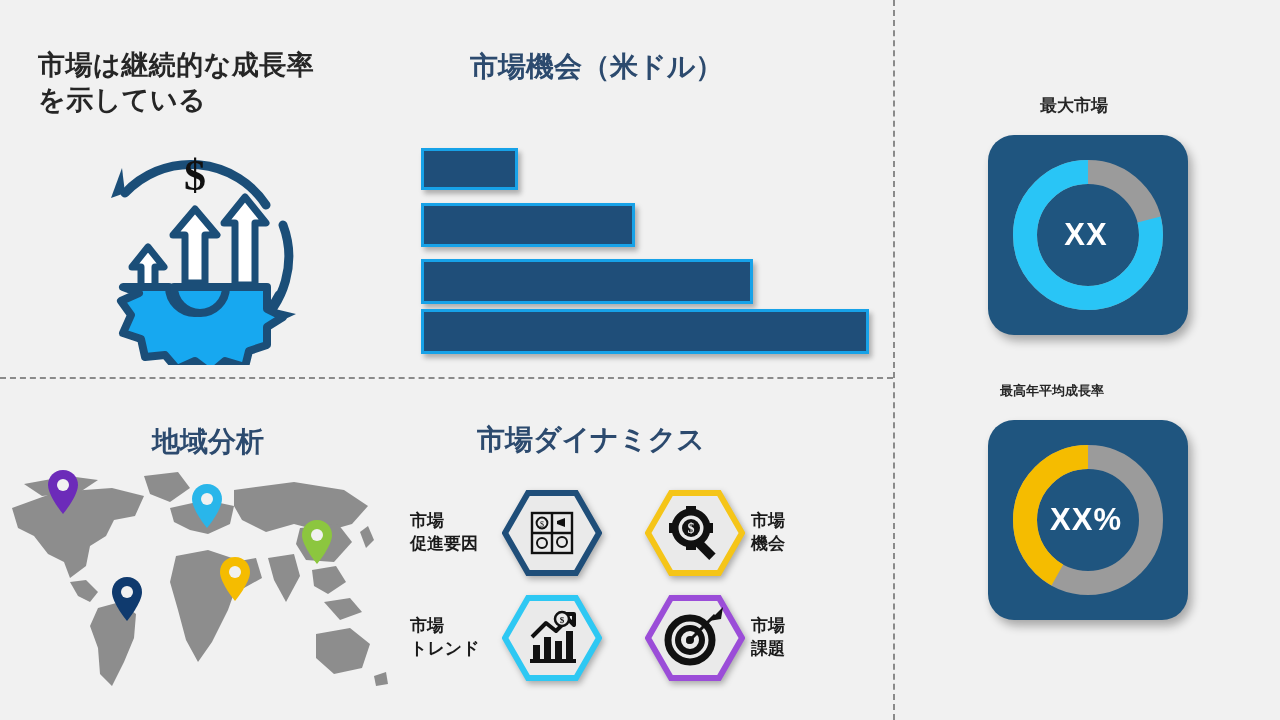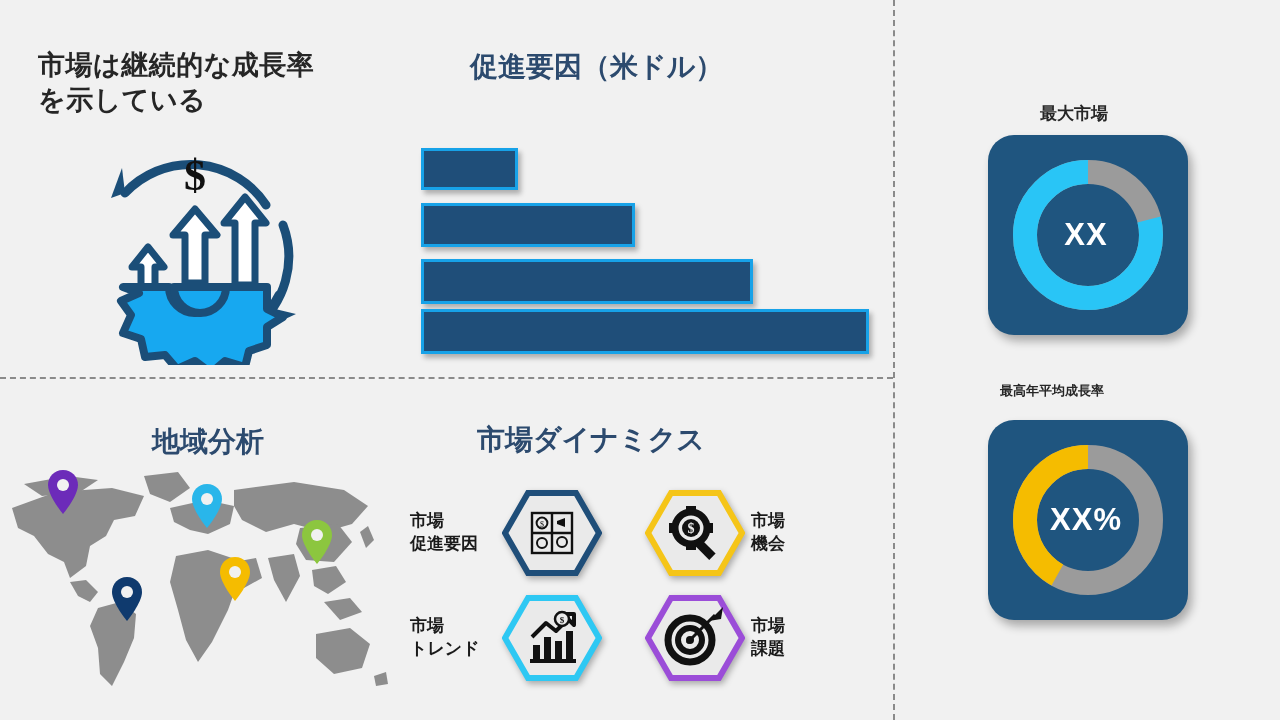--- a/index.html
+++ b/index.html
@@ -25,21 +25,21 @@
   .head-dark{
     position:absolute;color:#262626;font-weight:bold;line-height:1.28;
   }
   .head-navy{
     position:absolute;color:#2c4a6e;font-weight:bold;line-height:1.2;
   }
   #growth-title{left:38px;top:48px;width:350px;font-size:27px;letter-spacing:.5px;}
   #opportunity-title{left:470px;top:50px;font-size:28px;}
   #regional-title{left:152px;top:425px;font-size:28px;}
   #dynamics-title{left:477px;top:423px;font-size:28px;}
-  #largest-market-label{left:1040px;top:95px;font-size:17px;color:#262626;font-weight:bold;margin-top:8px;}
+  #largest-market-label{left:1040px;top:95px;font-size:17px;color:#262626;font-weight:bold;}
   #highest-cagr-label{left:1000px;top:383px;font-size:13px;color:#262626;font-weight:bold;}
 
   
   #growth-icon{position:absolute;left:78px;top:135px;width:235px;height:230px;}
 
   
   .bar{
     position:absolute;background:#1f4e79;border:3px solid #17a2e8;
     box-sizing:border-box;box-shadow:3px 4px 5px rgba(0,0,0,.28);
   }
@@ -113,21 +113,21 @@
         <path d="M95 100 L117 74 L139 100 L127 100 L127 148 L107 148 L107 100 Z"></path>
         <path d="M146 88 L167 62 L188 88 L177 88 L177 150 L157 150 L157 88 Z"></path>
       </g>
 
       <path d="M45 152 h46 a26 26 0 0 0 52 0 h46 v22 l16 8 -16 10 v18 l-18 6 -4 16 -20 -6 -14 12 -16 -12 -18 8 -12 -14 -20 2 -4 -18 -18 -6 8 -18 -10 -14 18 -8 Z" fill="#17a8f0" stroke="#1b4e78" stroke-width="8" stroke-linejoin="round"></path>
       <path d="M96 152 a26 26 0 0 0 52 0 Z" fill="#17a8f0" stroke="#1b4e78" stroke-width="8" stroke-linejoin="round"></path>
       <text x="117" y="55" font-size="44" font-weight="bold" fill="#111111" text-anchor="middle" font-family="Liberation Serif, serif">$</text>
     </svg>
   </div>
 
-  <div class="head-navy" id="opportunity-title">促進要因（米ドル）</div>
+  <div class="head-navy" id="opportunity-title">市場機会（米ドル）</div>
 
   <div class="bar" id="bar-1"></div>
   <div class="bar" id="bar-2"></div>
   <div class="bar" id="bar-3"></div>
   <div class="bar" id="bar-4"></div>
 
   <div class="head-navy" id="regional-title">地域分析</div>
 
   <div id="world-map">
     <svg viewBox="0 0 400 250" width="400" height="250">

